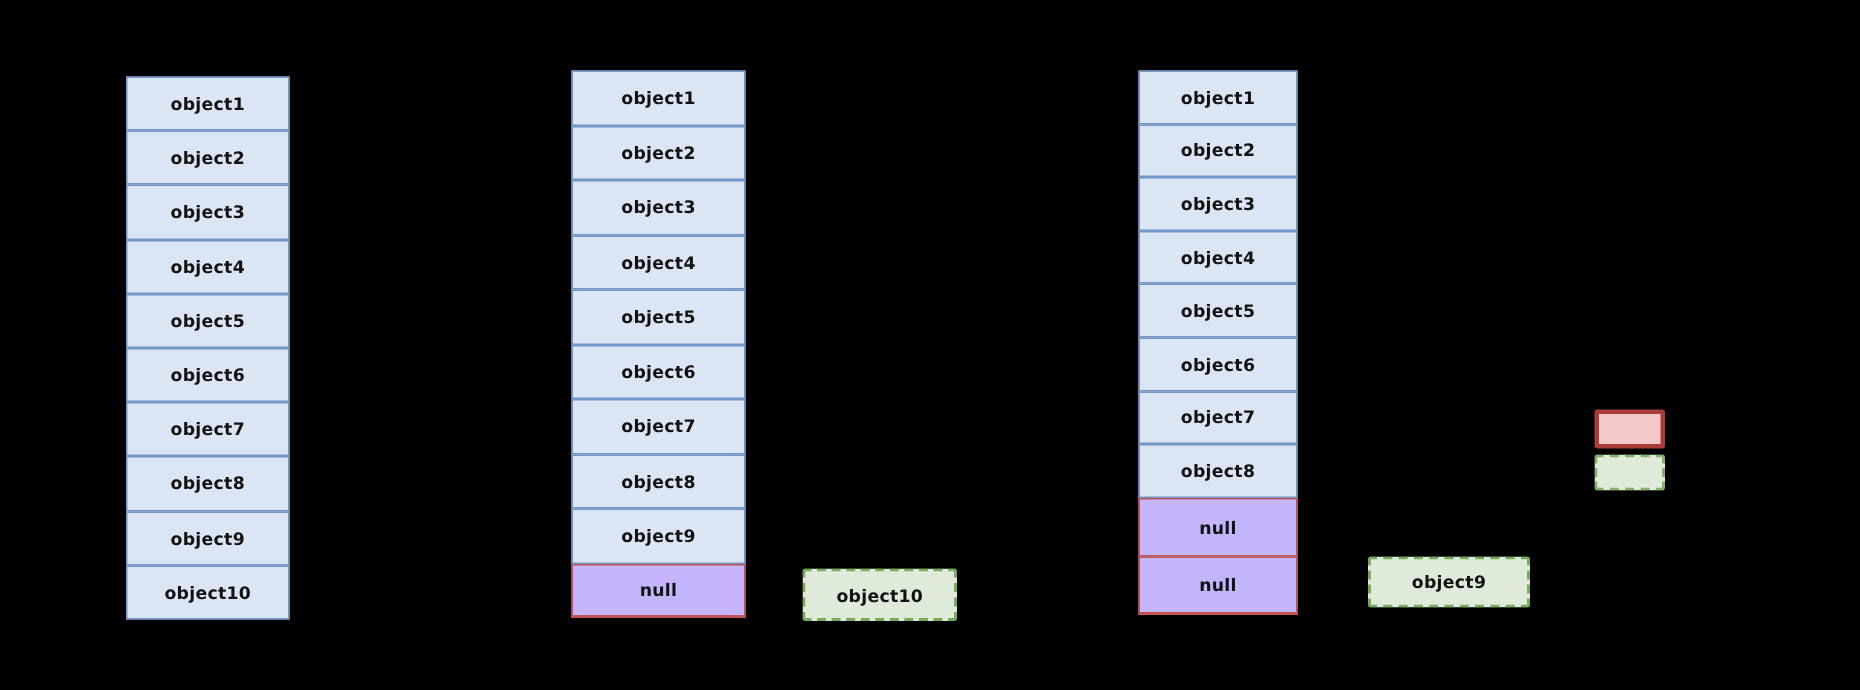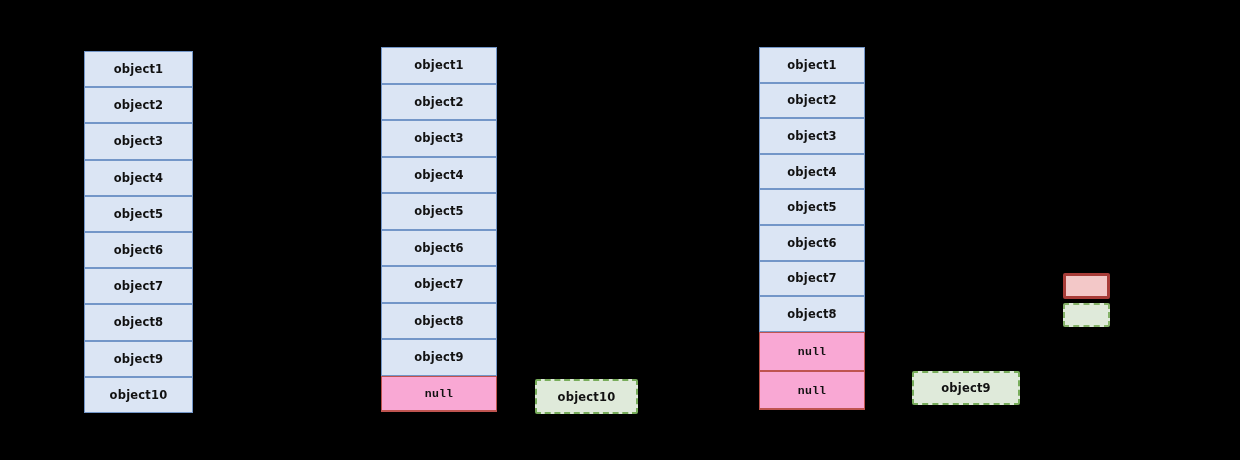--- a/index.html
+++ b/index.html
@@ -42,25 +42,24 @@
   .cell.blue {
     background: #dbe5f4;
     border: 1.6px solid #7396c8;
     border-bottom-width: 1.1px;
     border-top-width: 1.1px;
   }
   .stack .cell.blue:first-child { border-top-width: 1.8px; }
   .stack .cell.blue:last-child  { border-bottom-width: 1.8px; }
 
   .cell.red {
-    background: #f9a8d4;
+    background: #c4b5fd;
     border: 1.9px solid #bf5450;
     border-top-width: 1.4px;
     border-bottom-width: 1.4px;
-    font-family: Liberation Mono, monospace;
   }
   .stack .cell.red:last-child { border-bottom-width: 2.1px; }
   .stack .cell.red:first-of-type { border-top-width: 2.1px; }
 
   
   .ghost {
     position: absolute;
     box-sizing: border-box;
     background: #dfeada;
     border: 2px dashed #77ac5a;

